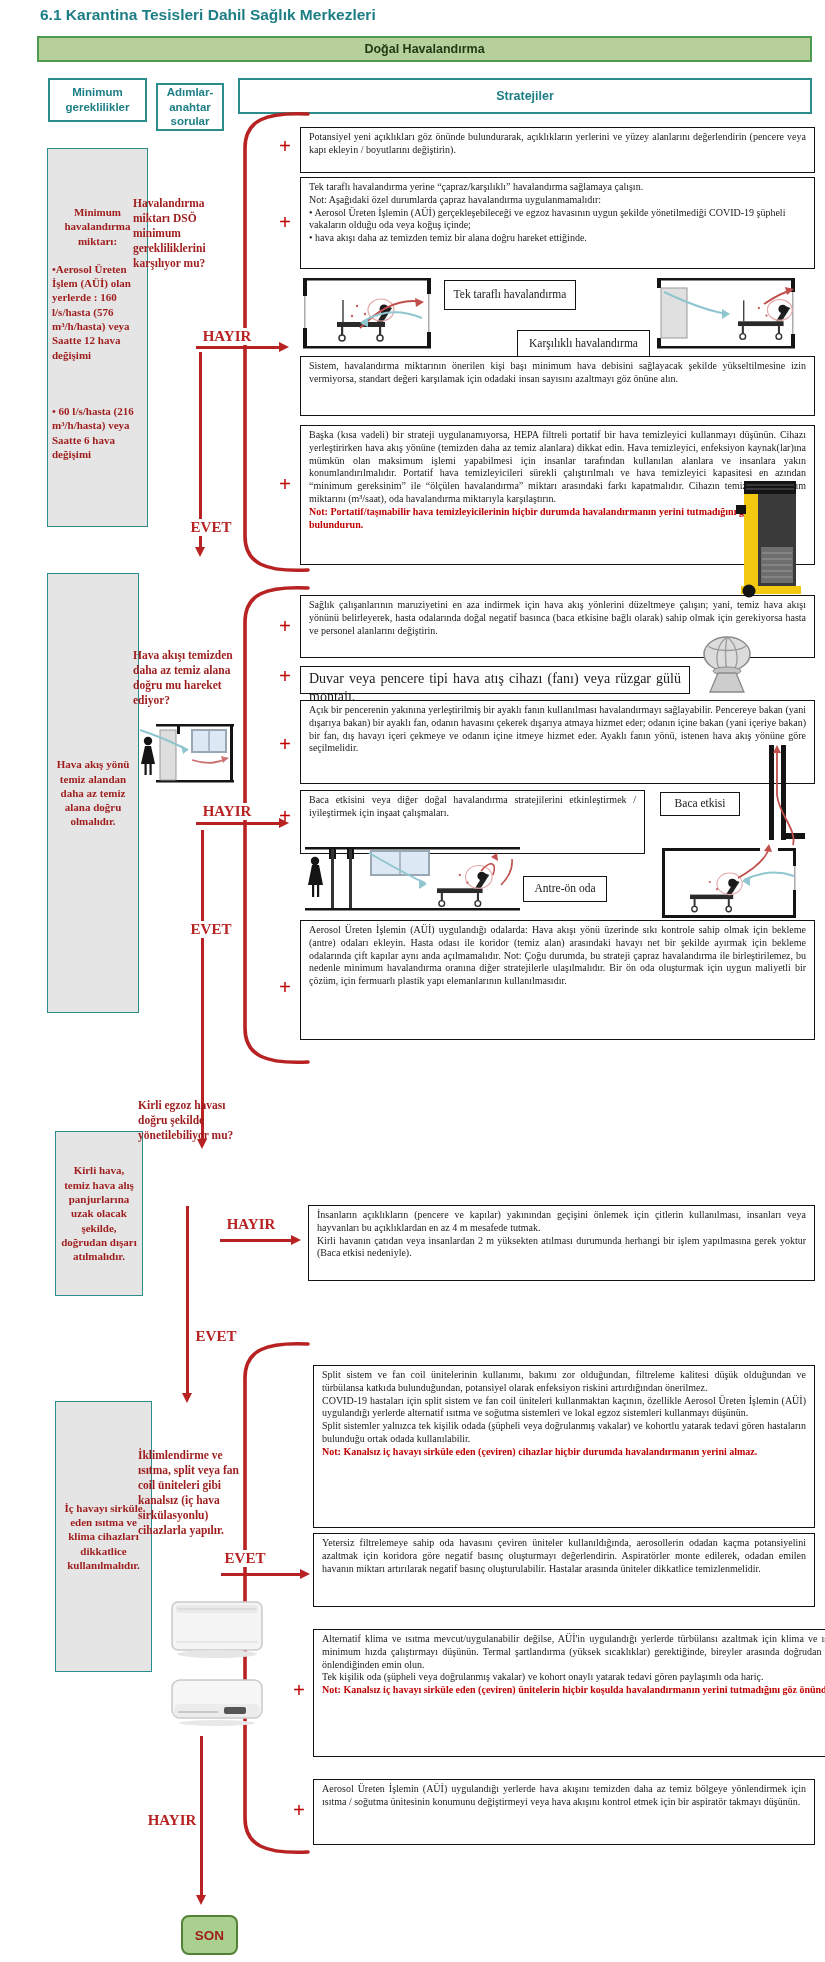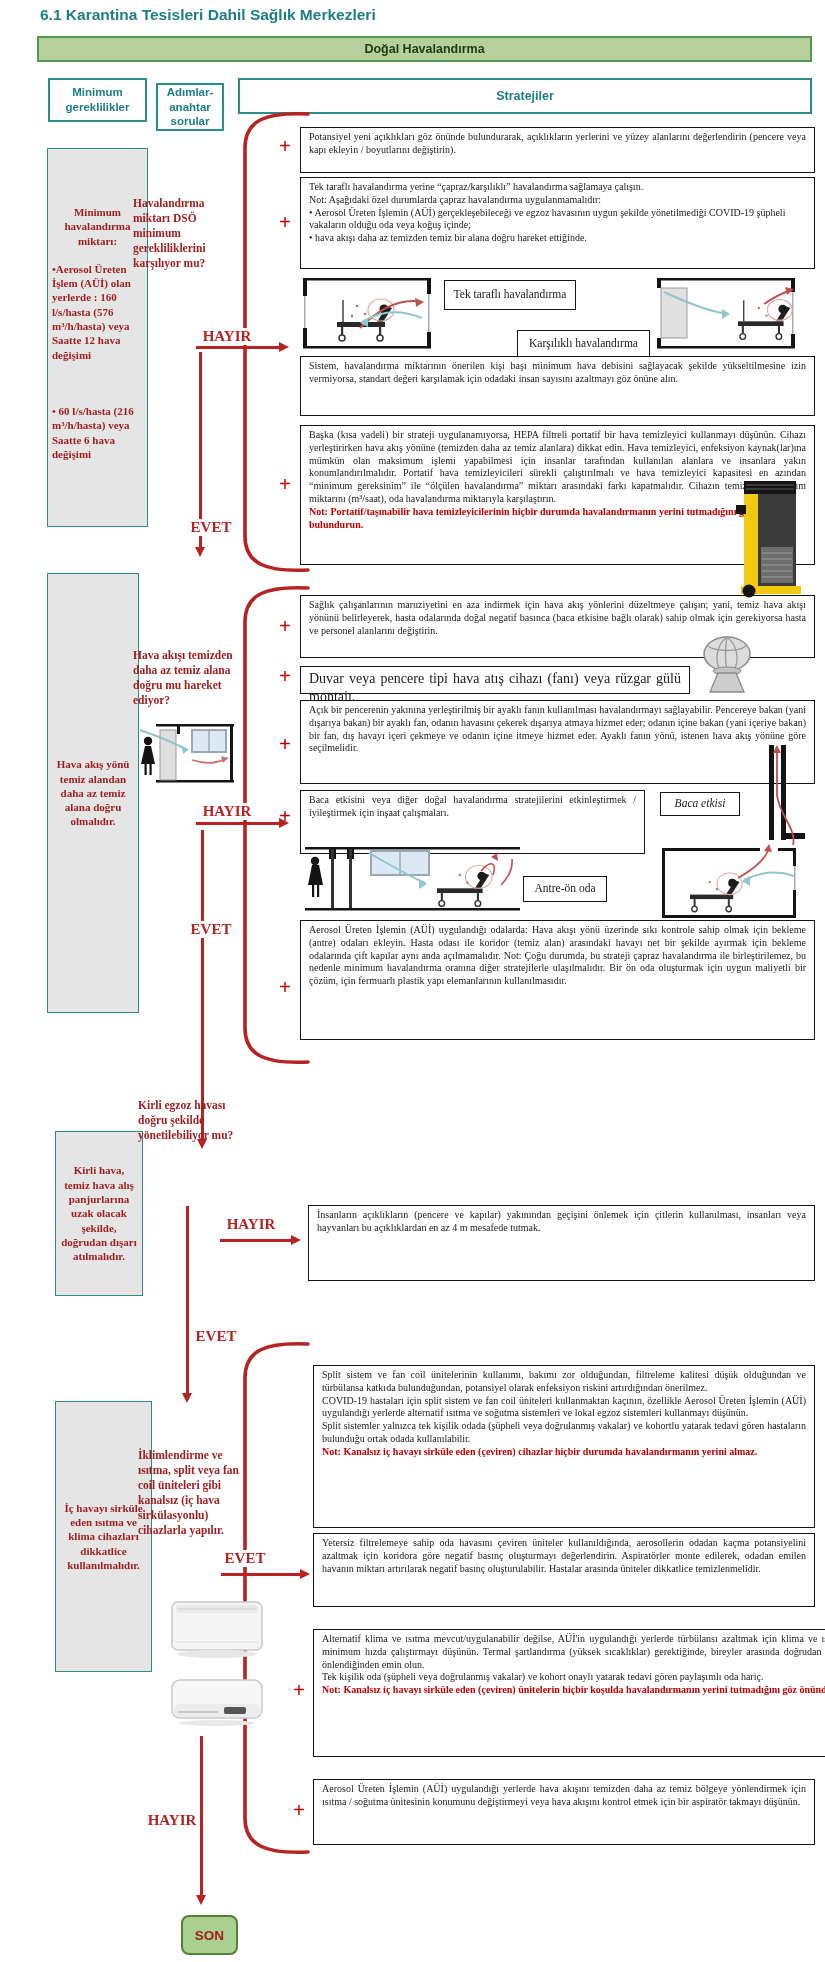--- a/index.html
+++ b/index.html
@@ -255,21 +255,21 @@
 
   <div class="abs plus" style="left:279px;top:734px;">+</div>
   <div class="abs sbox" style="left:300px;top:700px;width:515px;height:84px;">
     <span>Açık bir pencerenin yakınına yerleştirilmiş bir ayaklı fanın kullanılması havalandırmayı sağlayabilir. Pencereye bakan (yani dışarıya bakan) bir ayaklı fan, odanın havasını çekerek dışarıya atmaya hizmet eder; odanın içine bakan (yani içeriye bakan) bir fan, dış havayı içeri çekmeye ve odanın içine itmeye hizmet eder. Ayaklı fanın yönü, istenen hava akış yönüne göre seçilmelidir.</span>
   </div>
 
   <div class="abs plus" style="left:279px;top:806px;">+</div>
   <div class="abs sbox" style="left:300px;top:790px;width:345px;height:64px;">
     <span>Baca etkisini veya diğer doğal havalandırma stratejilerini etkinleştirmek / iyileştirmek için inşaat çalışmaları.</span>
   </div>
-  <div class="abs small-lbl" style="left:660px;top:792px;width:80px;height:24px;font-style:italic;">Baca etkisi</div>
+  <div class="abs small-lbl" style="left:660px;top:792px;width:80px;height:24px;">Baca etkisi</div>
 
   <svg class="abs" style="left:745px;top:745px;" width="60" height="105" viewBox="0 0 60 105">
     <rect x="24" y="0" width="5" height="95" fill="#141414"></rect>
     <rect x="36" y="0" width="5" height="95" fill="#141414"></rect>
     <rect x="36" y="88" width="24" height="6" fill="#141414"></rect>
     <path d="M48,100 C52,84 34,70 32,50 L32,8" fill="none" stroke="#c0504d" stroke-width="1.8"></path>
     <polygon points="28,8 32,0 36,8" fill="#c0504d"></polygon>
   </svg>
 
   <svg class="abs" style="left:305px;top:845px;" width="215" height="67" viewBox="0 0 215 67">
@@ -331,20 +331,21 @@
     <polygon points="104,23 109,16 112,24" fill="#c0504d"></polygon>
   </svg>
 
   <div class="abs plus" style="left:279px;top:977px;">+</div>
   <div class="abs sbox" style="left:300px;top:920px;width:515px;height:120px;">
     <span>Aerosol Üreten İşlemin (AÜİ) uygulandığı odalarda: Hava akışı yönü üzerinde sıkı kontrole sahip olmak için bekleme (antre) odaları ekleyin. Hasta odası ile koridor (temiz alan) arasındaki havayı net bir şekilde ayırmak için bekleme odalarında çift kapılar aynı anda açılmamalıdır. Not: Çoğu durumda, bu strateji çapraz havalandırma ile birleştirilemez, bu nedenle minimum havalandırma oranına diğer stratejilerle ulaşılmalıdır. Bir ön oda oluşturmak için uygun maliyetli bir çözüm, için fermuarlı plastik yapı elemanlarının kullanılmasıdır.</span>
   </div>
 
   <div class="abs sbox" style="left:308px;top:1205px;width:507px;height:76px;">
     <span class="para">İnsanların açıklıkların (pencere ve kapılar) yakınından geçişini önlemek için çitlerin kullanılması, insanları veya hayvanları bu açıklıklardan en az 4 m mesafede tutmak.</span>
+    <span class="para">Kirli havanın çatıdan veya insanlardan 2 m yüksekten atılması durumunda herhangi bir işlem yapılmasına gerek yoktur (Baca etkisi nedeniyle).</span>
   </div>
 
   <div class="abs sbox" style="left:313px;top:1365px;width:502px;height:163px;">
     <span class="para">Split sistem ve fan coil ünitelerinin kullanımı, bakımı zor olduğundan, filtreleme kalitesi düşük olduğundan ve türbülansa katkıda bulunduğundan, potansiyel olarak enfeksiyon riskini artırdığından önerilmez.</span>
     <span class="para">COVID-19 hastaları için split sistem ve fan coil üniteleri kullanmaktan kaçının, özellikle Aerosol Üreten İşlemin (AÜİ) uygulandığı yerlerde alternatif ısıtma ve soğutma sistemleri ve lokal egzoz sistemleri kullanmayı düşünün.</span>
     <span class="para">Split sistemler yalnızca tek kişilik odada (şüpheli veya doğrulanmış vakalar) ve kohortlu yatarak tedavi gören hastaların bulunduğu ortak odada kullanılabilir.</span>
     <span class="note">Not: Kanalsız iç havayı sirküle eden (çeviren) cihazlar hiçbir durumda havalandırmanın yerini almaz.</span>
   </div>
 
   <div class="abs sbox" style="left:313px;top:1533px;width:502px;height:74px;">

